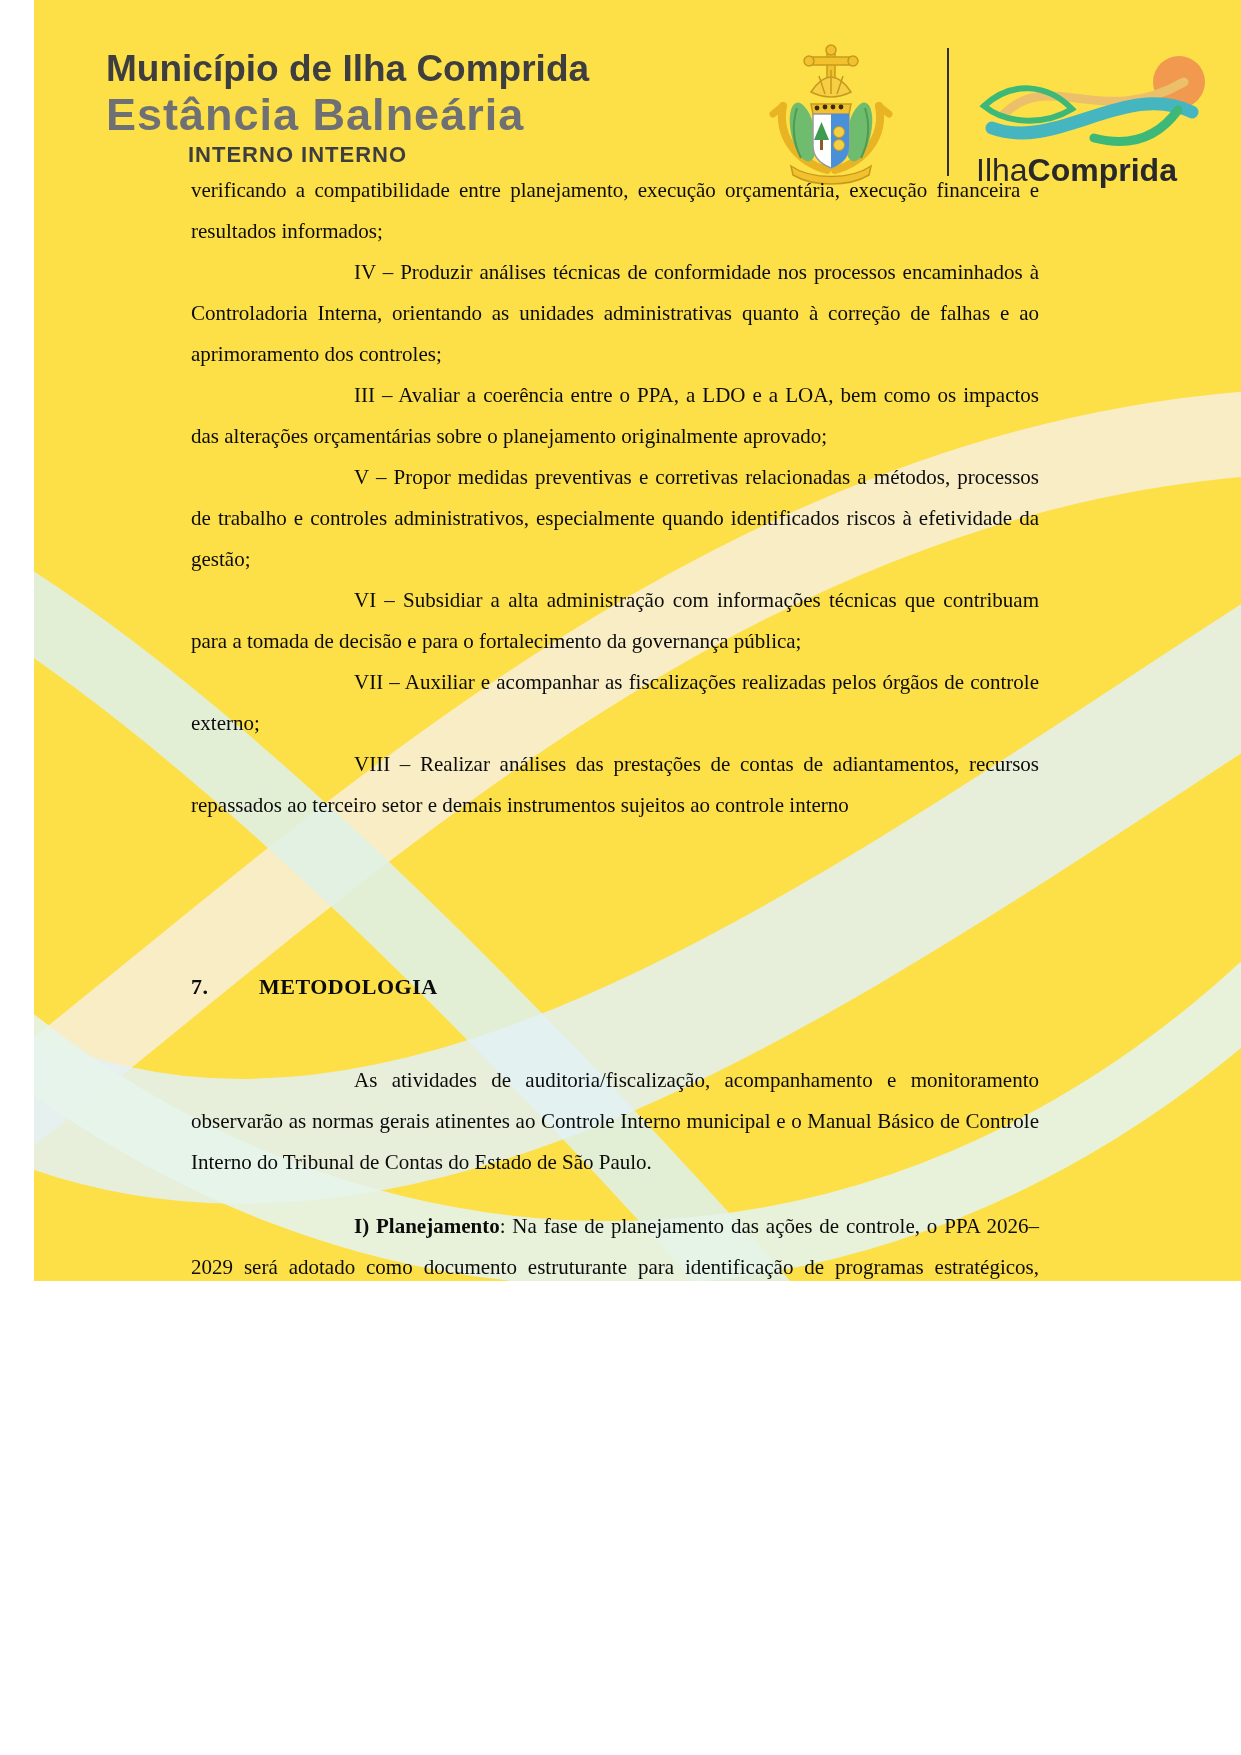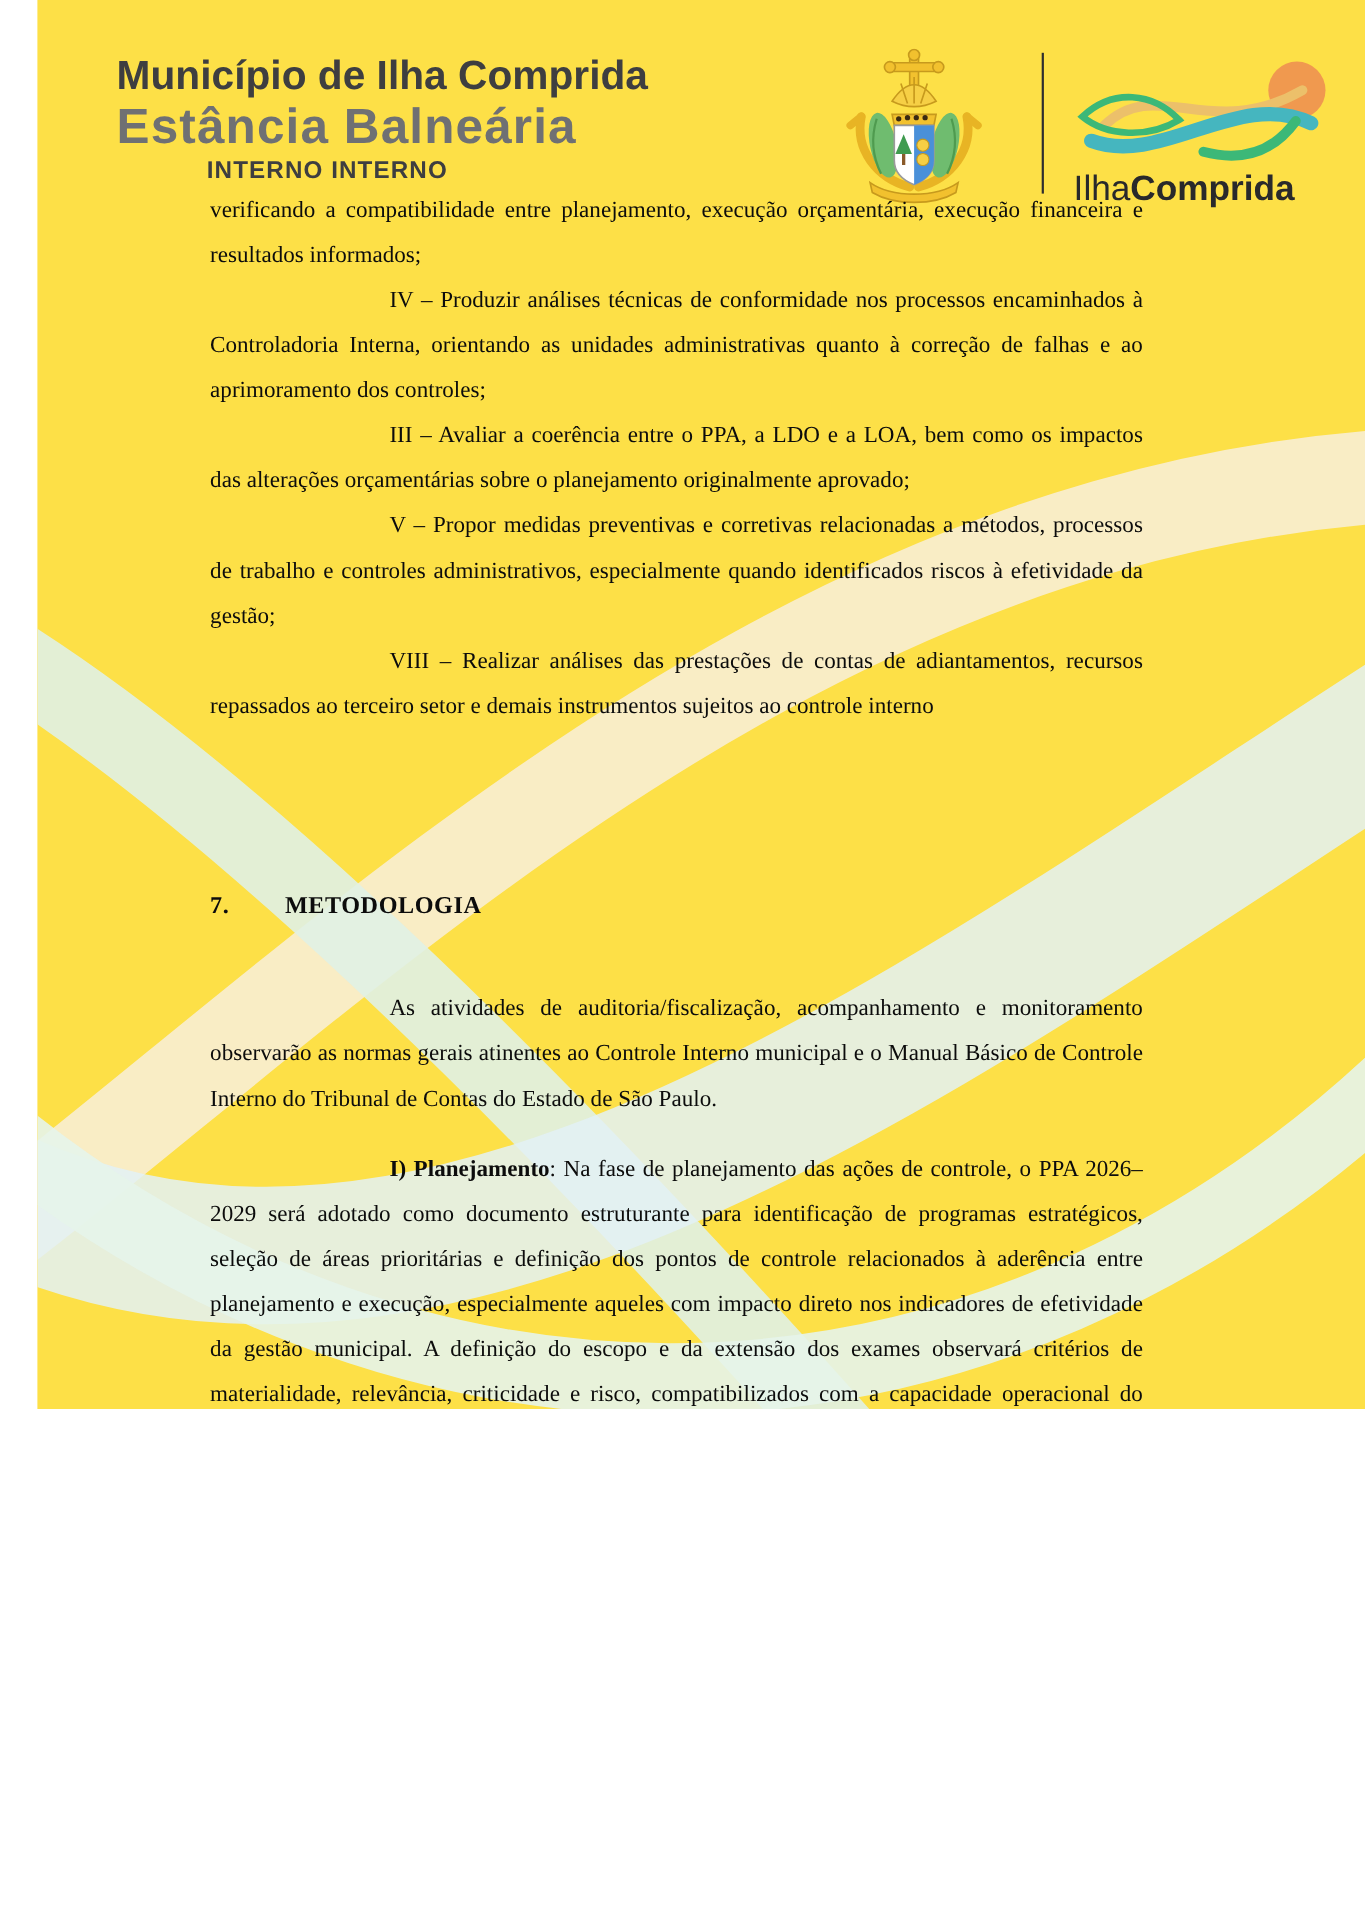--- a/index.html
+++ b/index.html
@@ -127,20 +127,22 @@
         <div class="logo-text"><span>Ilha</span><span class="bold">Comprida</span></div>
       </div>
     </div>
 
     <div class="doc">
 
       <p>verificando a compatibilidade entre planejamento, execução orçamentária, execução financeira e resultados informados;</p>
       <p class="indent">IV – Produzir análises técnicas de conformidade nos processos encaminhados à Controladoria Interna, orientando as unidades administrativas quanto à correção de falhas e ao aprimoramento dos controles;</p>
       <p class="indent">III – Avaliar a coerência entre o PPA, a LDO e a LOA, bem como os impactos das alterações orçamentárias sobre o planejamento originalmente aprovado;</p>
       <p class="indent">V – Propor medidas preventivas e corretivas relacionadas a métodos, processos de trabalho e controles administrativos, especialmente quando identificados riscos à efetividade da gestão;</p>
+      <p class="indent">VI – Subsidiar a alta administração com informações técnicas que contribuam para a tomada de decisão e para o fortalecimento da governança pública;</p>
+      <p class="indent">VII – Auxiliar e acompanhar as fiscalizações realizadas pelos órgãos de controle externo;</p>
       <p class="indent">VIII – Realizar análises das prestações de contas de adiantamentos, recursos repassados ao terceiro setor e demais instrumentos sujeitos ao controle interno</p>
 
       <div class="section-heading">
         <span class="num">7.</span><span>METODOLOGIA</span>
       </div>
 
       <p class="indent after-heading">As atividades de auditoria/fiscalização, acompanhamento e monitoramento observarão as normas gerais atinentes ao Controle Interno municipal e o Manual Básico de Controle Interno do Tribunal de Contas do Estado de São Paulo.</p>
 
       <p class="indent planejamento"><span class="lead-bold">I) Planejamento</span><span>: Na fase de planejamento das ações de controle, o PPA 2026–2029 será adotado como documento estruturante para identificação de programas estratégicos, seleção de áreas prioritárias e definição dos pontos de controle relacionados à aderência entre planejamento e execução, especialmente aqueles com impacto direto nos indicadores de efetividade da gestão municipal. A definição do escopo e da extensão dos exames observará critérios de materialidade, relevância, criticidade e risco, compatibilizados com a capacidade operacional do Sistema de Controle Interno.</span></p>
     </div>

